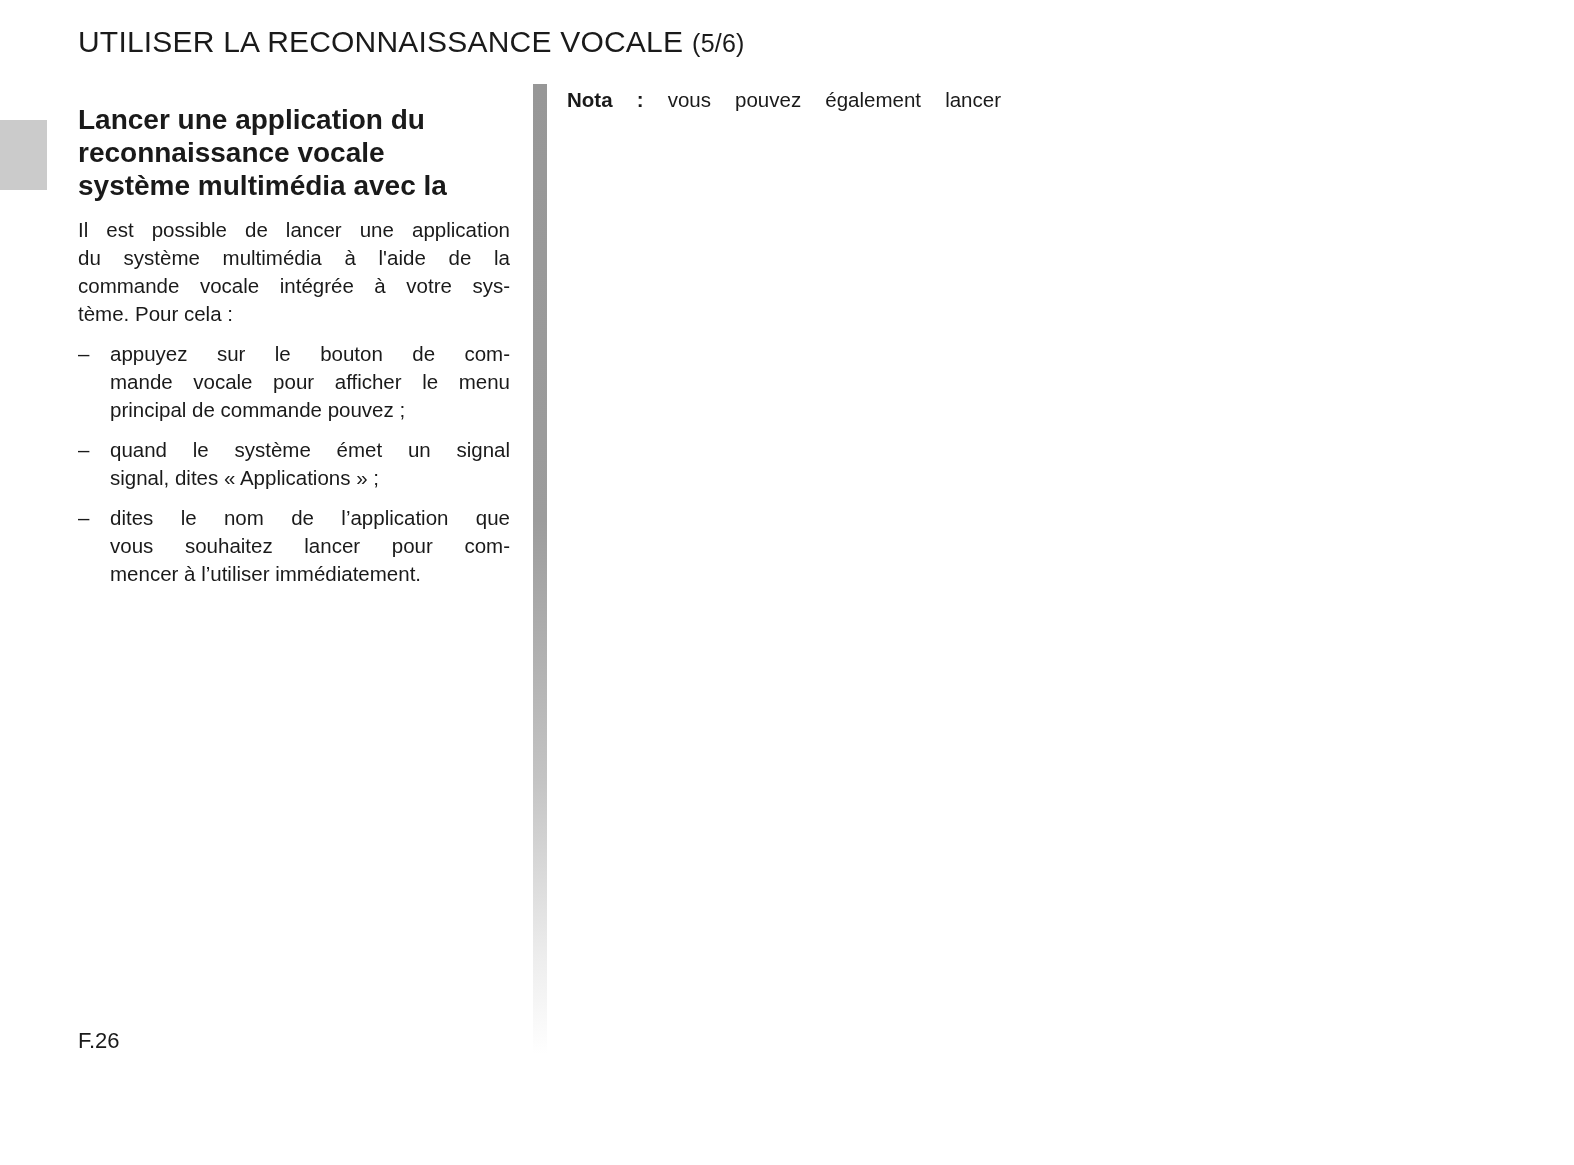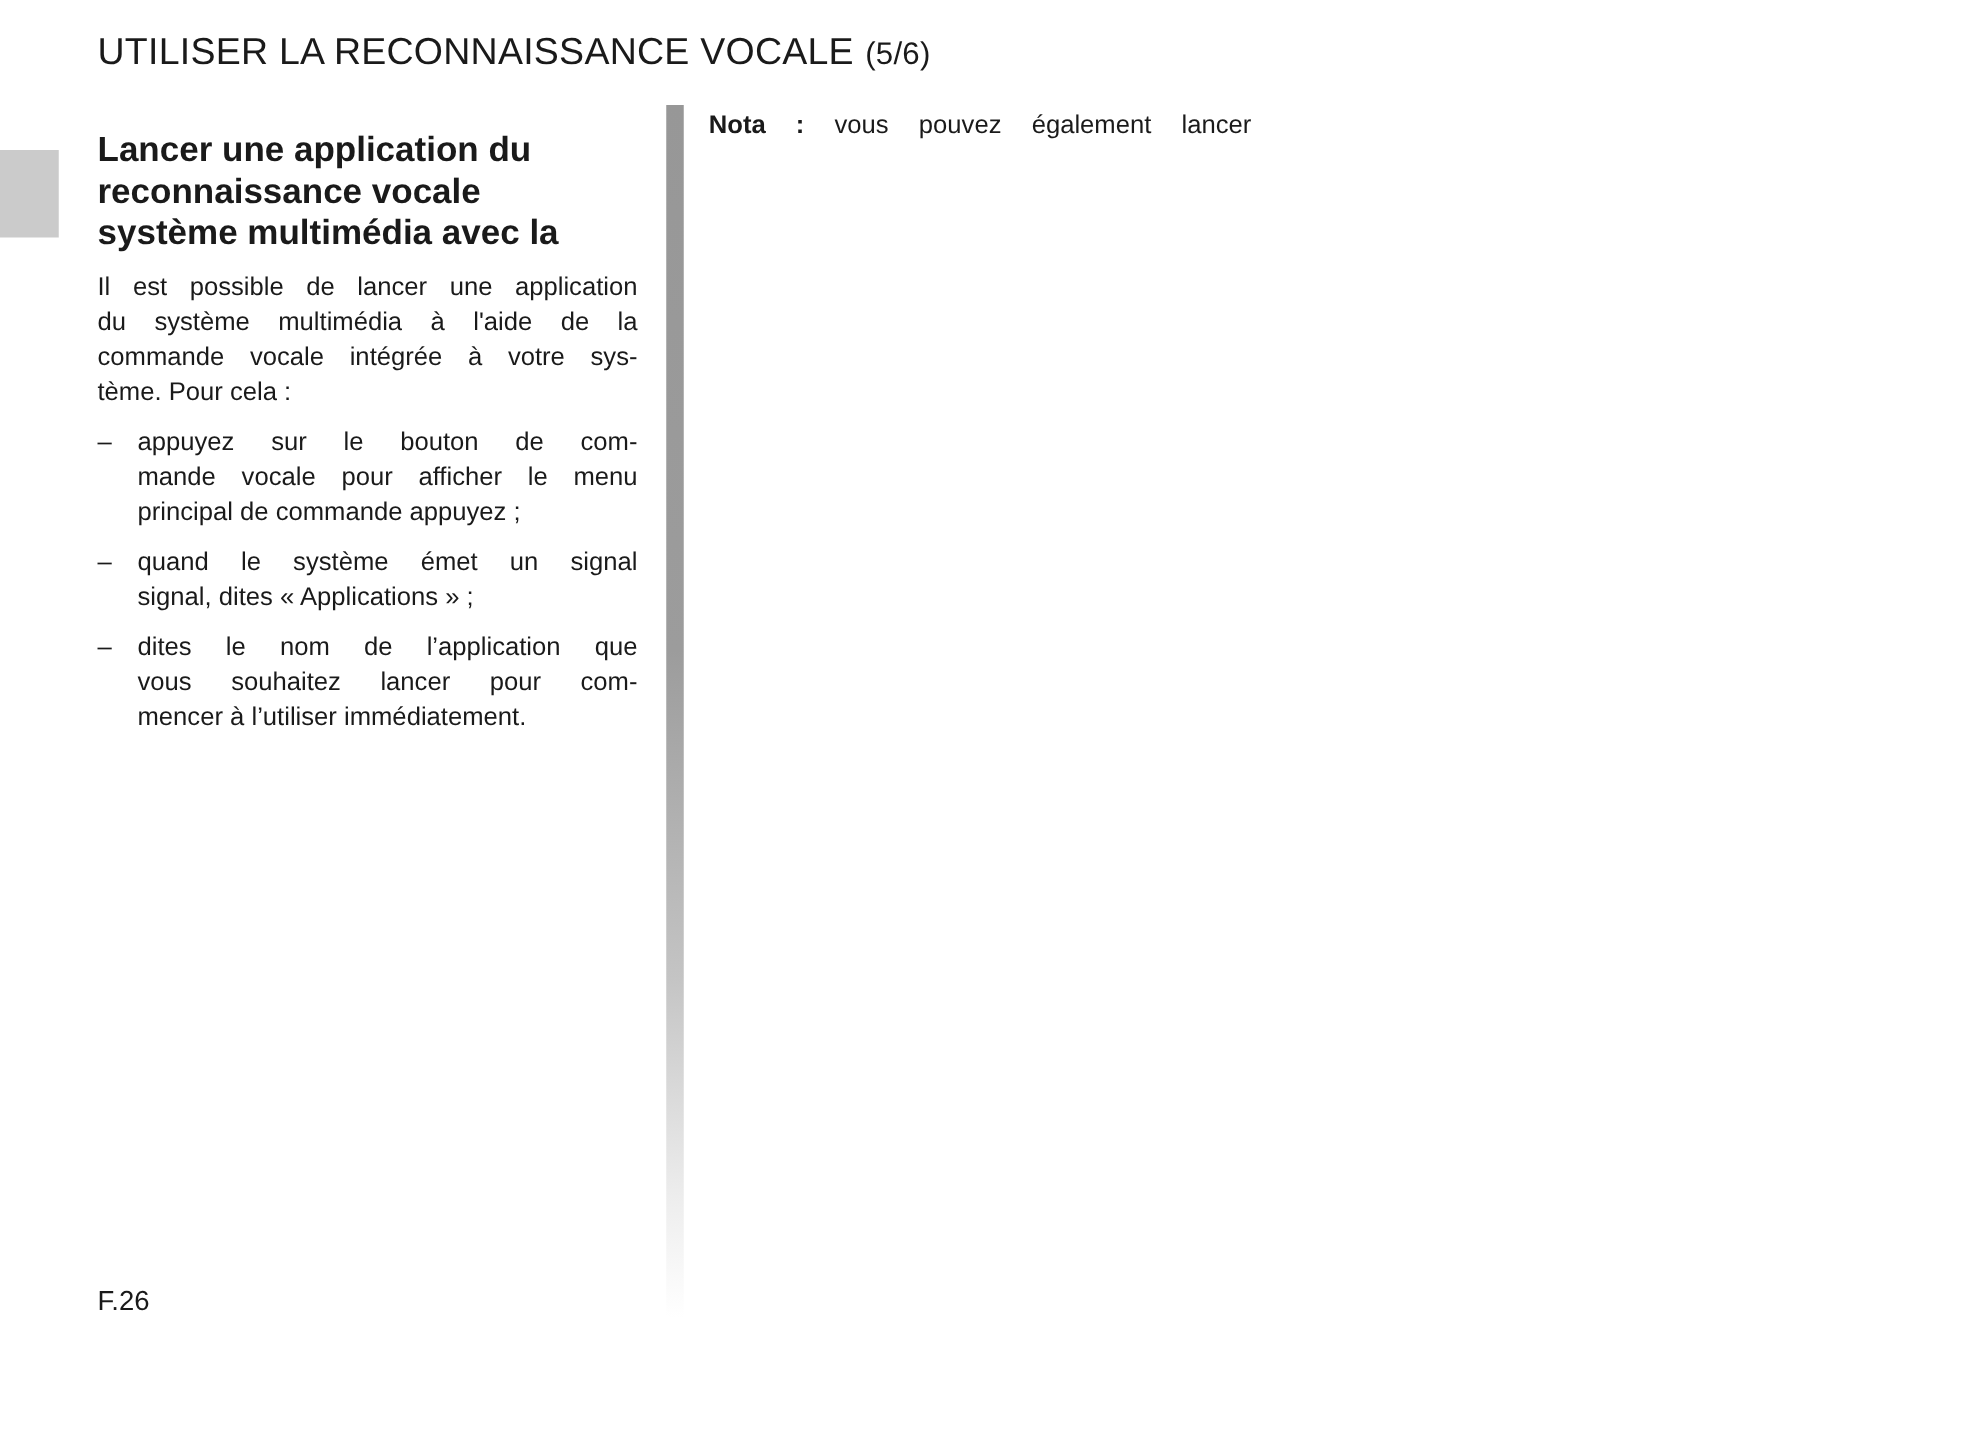--- a/index.html
+++ b/index.html
@@ -118,21 +118,21 @@
         <div class="jline">du système multimédia à l'aide de la</div>
         <div class="jline">commande vocale intégrée à votre sys-</div>
         <div class="jline last">tème. Pour cela :</div>
       </div>
 
     <div class="body-text bullet">
       <span class="bullet-marker">–</span>
       <div class="bullet-body">
           <div class="jline">appuyez sur le bouton de com-</div>
           <div class="jline">mande vocale pour afficher le menu</div>
-          <div class="jline last">principal de commande appuyez ;</div>
+          <div class="jline last">principal de commande pouvez ;</div>
         </div>
     </div>
 
     <div class="body-text bullet">
       <span class="bullet-marker">–</span>
       <div class="bullet-body">
           <div class="jline">quand le système émet un signal</div>
           <div class="jline last">signal, dites « Applications » ;</div>
         </div>
     </div>

